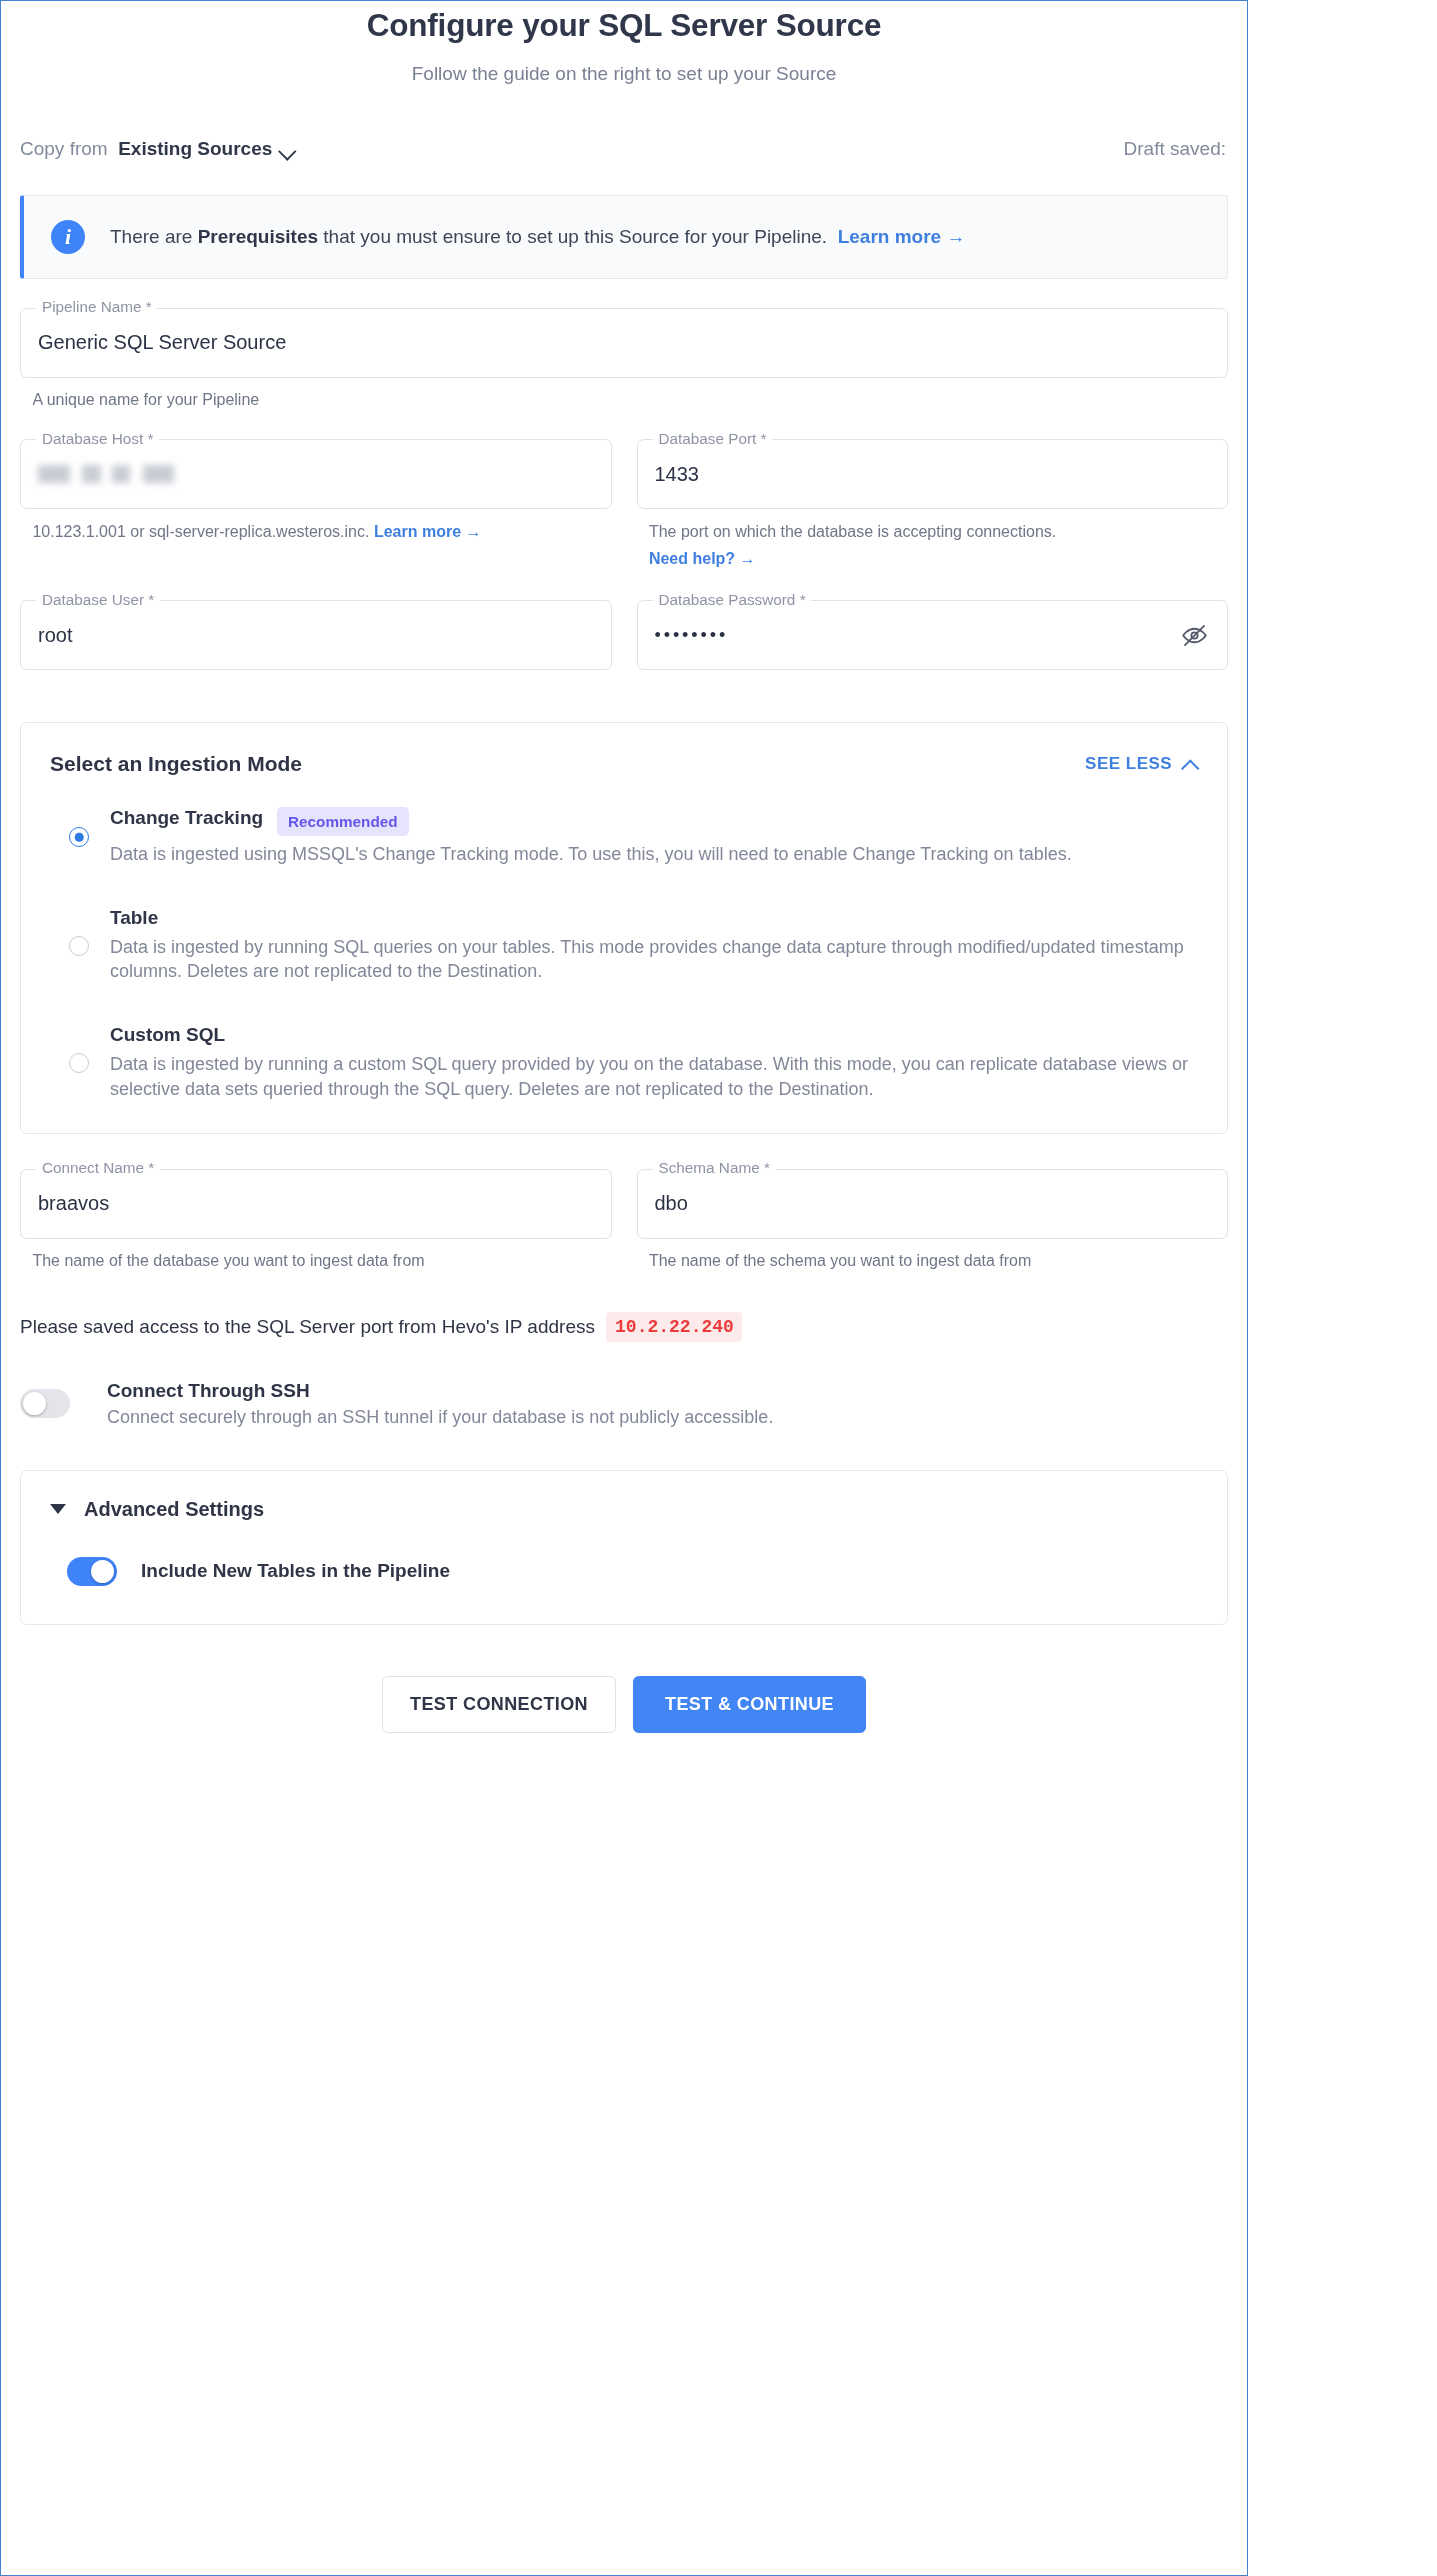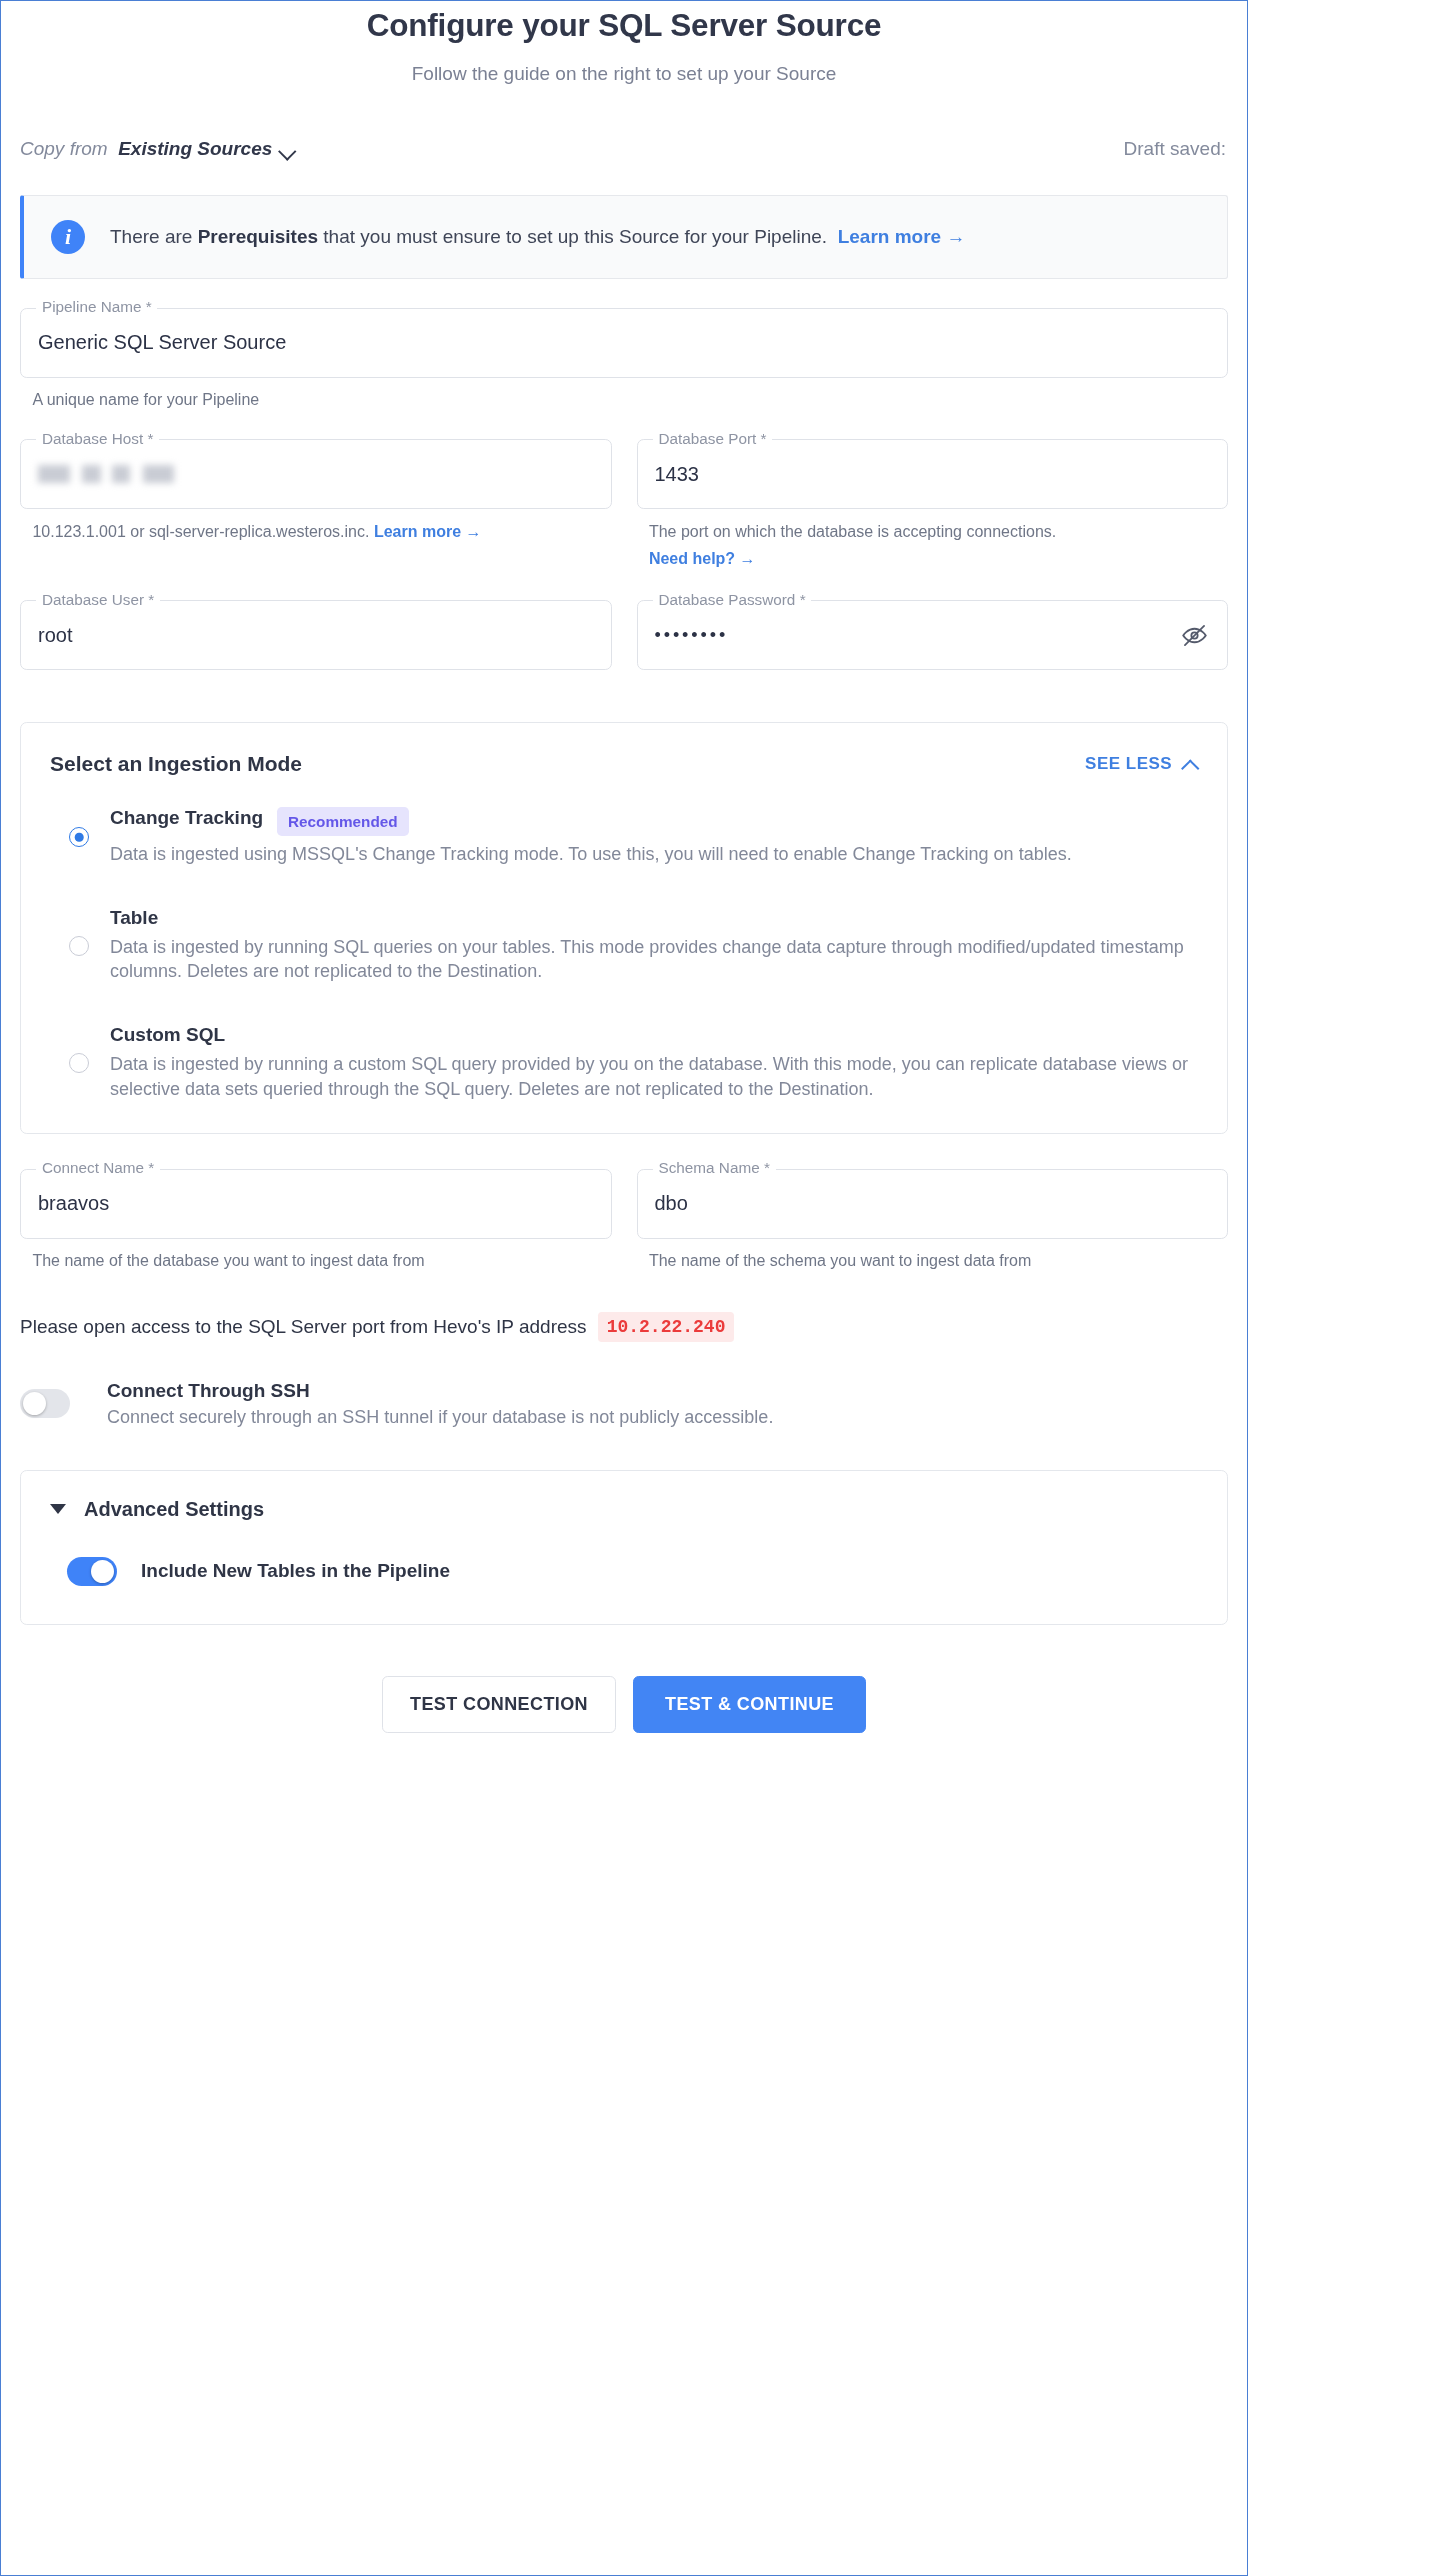--- a/index.html
+++ b/index.html
@@ -36,21 +36,21 @@
 
   
   .copyfrom-row {
     display: flex;
     align-items: center;
     justify-content: space-between;
     padding: 0 21px 0 19px;
     margin-top: 48px;
     height: 32px;
   }
-  .copyfrom-left { display: flex; align-items: baseline; gap: 10.5px; font-style: italic; }
+  .copyfrom-left { display: flex; align-items: baseline; gap: 10.5px; }
   .copyfrom-label { font-size: 19px; color: #838a9c; }
   .copyfrom-value {
     font-size: 19px;
     font-weight: bold;
     color: #31374a;
     display: flex;
     align-items: center;
     gap: 8.6px;
     cursor: pointer;
   }
@@ -428,21 +428,21 @@
         <div class="field">
           <span class="field-label">Schema Name *</span>
           <input class="field-value" value="dbo" style="">
         </div>
         <div class="helper">The name of the schema you want to ingest data from</div>
       </div>
     </div>
   </div>
 
   <div class="ip-note">
-    <span>Please open access to the SQL Server port from Hevo's IP address</span>
+    <span>Please saved access to the SQL Server port from Hevo's IP address</span>
     <span class="ip-chip">10.2.22.240</span>
   </div>
 
   <div class="toggle-row">
     <span class="switch">
         <span class="knob"></span>
       </span>
     <div>
       <div class="toggle-title">Connect Through SSH</div>
       <div class="toggle-desc">Connect securely through an SSH tunnel if your database is not publicly accessible.</div>

